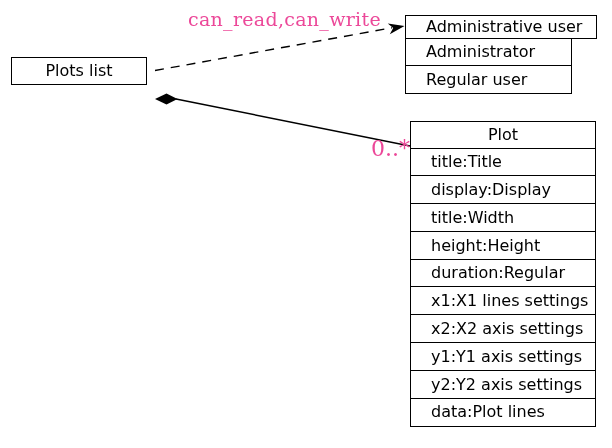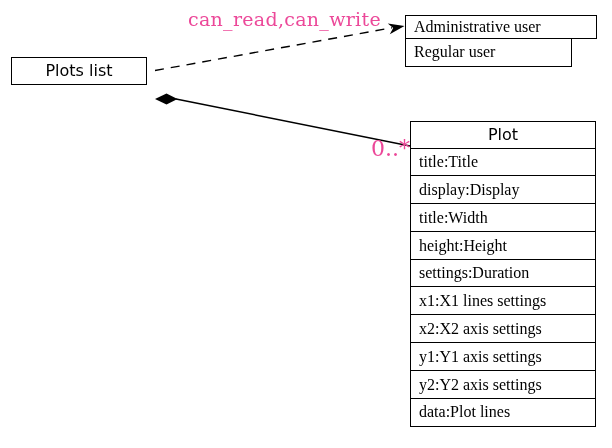--- a/index.html
+++ b/index.html
@@ -24,21 +24,21 @@
     background: #ffffff;
     display: flex;
     align-items: center;
     font-size: 16px;
     line-height: 1;
     white-space: nowrap;
     overflow: hidden;
   }
   .uml-cell + .uml-cell, .stacked { margin-top: -1.5px; }
   .center { justify-content: center; }
-  .leftpad { padding-left: 8px; font-family: Liberation Serif, serif; }
+  .leftpad { padding-left: 20px; }
   .edge-label {
     position: absolute;
     font-family: "DejaVu Serif", "Liberation Serif", serif;
     color: #ec4899;
     white-space: nowrap;
     line-height: 1;
   }
 </style>
 </head>
 <body>
@@ -56,30 +56,31 @@
 
   <div class="edge-label" style="left:188px; top:10px; font-size:19px; letter-spacing:0.3px;">can_read,can_write</div>
   <div class="edge-label" style="left:371px; top:138px; font-size:22px;">0..*</div>
 
   <div class="uml-node" style="left:11px; top:57px; width:136px;">
     <div class="uml-cell center" style="width:136px; height:28px;">Plots list</div>
   </div>
 
   <div class="uml-node" style="left:405px; top:15px; width:192px;">
     <div class="uml-cell leftpad" style="width:192px; height:24px;">Administrative user</div>
+    <div class="uml-cell leftpad" style="width:167px; height:29px;">Administrator</div>
     <div class="uml-cell leftpad" style="width:167px; height:29px;">Regular user</div>
   </div>
 
   <div class="uml-node" style="left:410px; top:121px; width:186px;">
     <div class="uml-cell center" style="width:186px; height:28px;">Plot</div>
     <div class="uml-cell leftpad" style="width:186px; height:29.3px;">title:Title</div>
     <div class="uml-cell leftpad" style="width:186px; height:29.3px;">display:Display</div>
     <div class="uml-cell leftpad" style="width:186px; height:29.3px;">title:Width</div>
     <div class="uml-cell leftpad" style="width:186px; height:29.3px;">height:Height</div>
-    <div class="uml-cell leftpad" style="width:186px; height:29.3px;">settings:Duration</div>
+    <div class="uml-cell leftpad" style="width:186px; height:29.3px;">duration:Regular</div>
     <div class="uml-cell leftpad" style="width:186px; height:29.3px;">x1:X1 lines settings</div>
     <div class="uml-cell leftpad" style="width:186px; height:29.3px;">x2:X2 axis settings</div>
     <div class="uml-cell leftpad" style="width:186px; height:29.3px;">y1:Y1 axis settings</div>
     <div class="uml-cell leftpad" style="width:186px; height:29.3px;">y2:Y2 axis settings</div>
     <div class="uml-cell leftpad" style="width:186px; height:29.3px;">data:Plot lines</div>
   </div>
 
 </div>
 
 </body></html>

